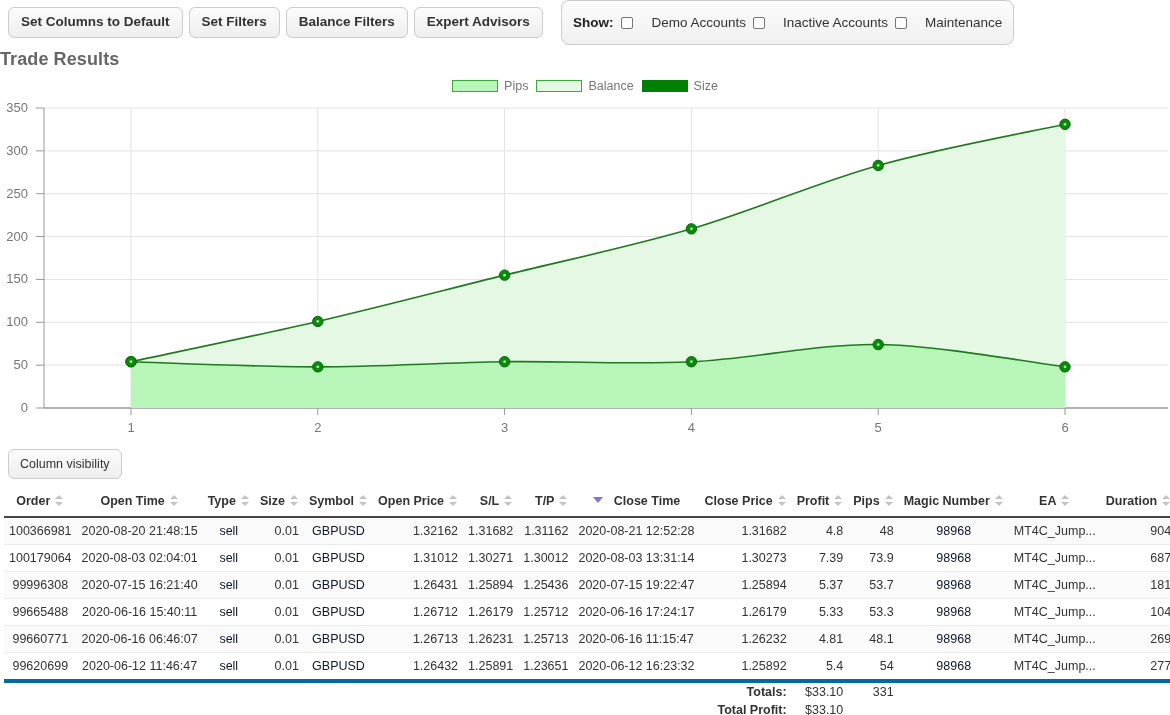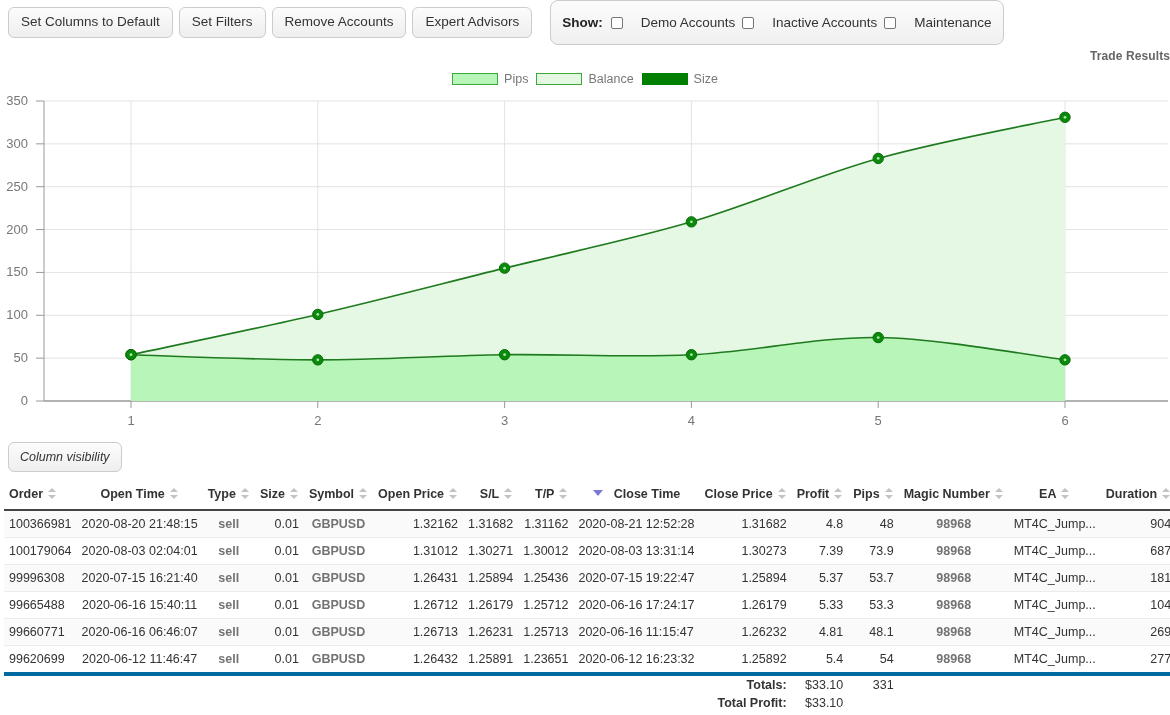--- a/index.html
+++ b/index.html
@@ -25,20 +25,21 @@
     background: linear-gradient(to bottom, #fcfcfc 0%, #eeeeee 100%);
     border: 1px solid #cccccc;
     border-radius: 6px;
     padding: 7px 12px;
     font-size: 13.5px;
     color: #333333;
     font-family: "Liberation Sans", sans-serif;
     line-height: 1.1;
     cursor: pointer;
     white-space: nowrap;
+    font-weight: bold;
   }
   .group {
     background: linear-gradient(to bottom, #fcfcfc 0%, #f0f0f0 100%);
     border: 1px solid #cccccc;
     border-radius: 8px;
     padding: 14px 11px;
     display: flex;
     align-items: center;
     gap: 7px;
     white-space: nowrap;
@@ -52,22 +53,22 @@
     border-radius: 2px;
     background: #ffffff;
     display: inline-block;
     flex: 0 0 auto;
   }
   .chk-label { color: #333333; }
   .spacer-gap { width: 6px; }
 
   
   .chart-title {
-    text-align: right;
-    font-size: 12px;
+    text-align: left;
+    font-size: 18px;
     font-weight: bold;
     color: #666666;
     margin-top: 4px;
     letter-spacing: 0.1px;
   }
   .legend {
     display: flex;
     justify-content: center;
     align-items: center;
     gap: 8px;
@@ -90,21 +91,20 @@
   
   .colvis-wrap { padding: 6px 8px 0 8px; }
   .colvis-btn {
     background: linear-gradient(to bottom, #fcfcfc 0%, #eeeeee 100%);
     border: 1px solid #cccccc;
     border-radius: 6px;
     padding: 7px 11px;
     font-size: 12.5px;
     color: #333333;
     cursor: pointer;
-    font-style: italic;
   }
 
   table.trades {
     width: 1162px;
     margin: 8px 4px 0 4px;
     border-collapse: collapse;
     font-size: 12.5px;
   }
   table.trades thead th {
     border-bottom: 2px solid #444444;
@@ -158,23 +158,23 @@
   table.trades tbody td {
     padding: 6px 5px;
     border-bottom: 1px solid #ececec;
     white-space: nowrap;
     color: #333333;
   }
   table.trades tbody tr:nth-child(odd) { background: #fafafa; }
   table.trades tbody tr:nth-child(even) { background: #ffffff; }
   table.trades tbody tr:last-child td { border-bottom: 4px solid #0369a1; }
 
-  .lnk { color: #737373; cursor: pointer; font-weight: bold; }
-
-  .c-order   { text-align: left; width: 78px; margin-left: 28px; }
+  .lnk { color: #0f172a; cursor: pointer; }
+
+  .c-order   { text-align: center; width: 78px; margin-left: 28px; }
   .c-opentm  { text-align: center; width: 145px; }
   .c-type    { text-align: center; width: 40px; margin-left: 37px; }
   .c-size    { text-align: right; width: 40px; }
   .c-symbol  { text-align: center; width: 60px; }
   .c-openpr  { text-align: right; width: 72px; }
   .c-sl      { text-align: right; width: 52px; }
   .c-tp      { text-align: right; width: 52px; }
   .c-closetm { width: 150px; }
   .c-closepr { text-align: right; width: 68px; }
   .c-profit  { text-align: right; width: 44px; }
@@ -198,21 +198,21 @@
     font-size: 12.5px;
     color: #333333;
   }
 </style>
 </head>
 <body>
 
 <div class="toolbar">
   <button class="btn">Set Columns to Default</button>
   <button class="btn">Set Filters</button>
-  <button class="btn">Remove Accounts</button>
+  <button class="btn">Balance Filters</button>
   <button class="btn">Expert Advisors</button>
 
   <div class="spacer-gap"></div>
 
   <div class="group">
     <span class="grp-label">Show:</span>
     <label class="chk-wrap">
       <span class="chk"></span>
       <span class="chk-label">Demo Accounts</span>
     </label>

